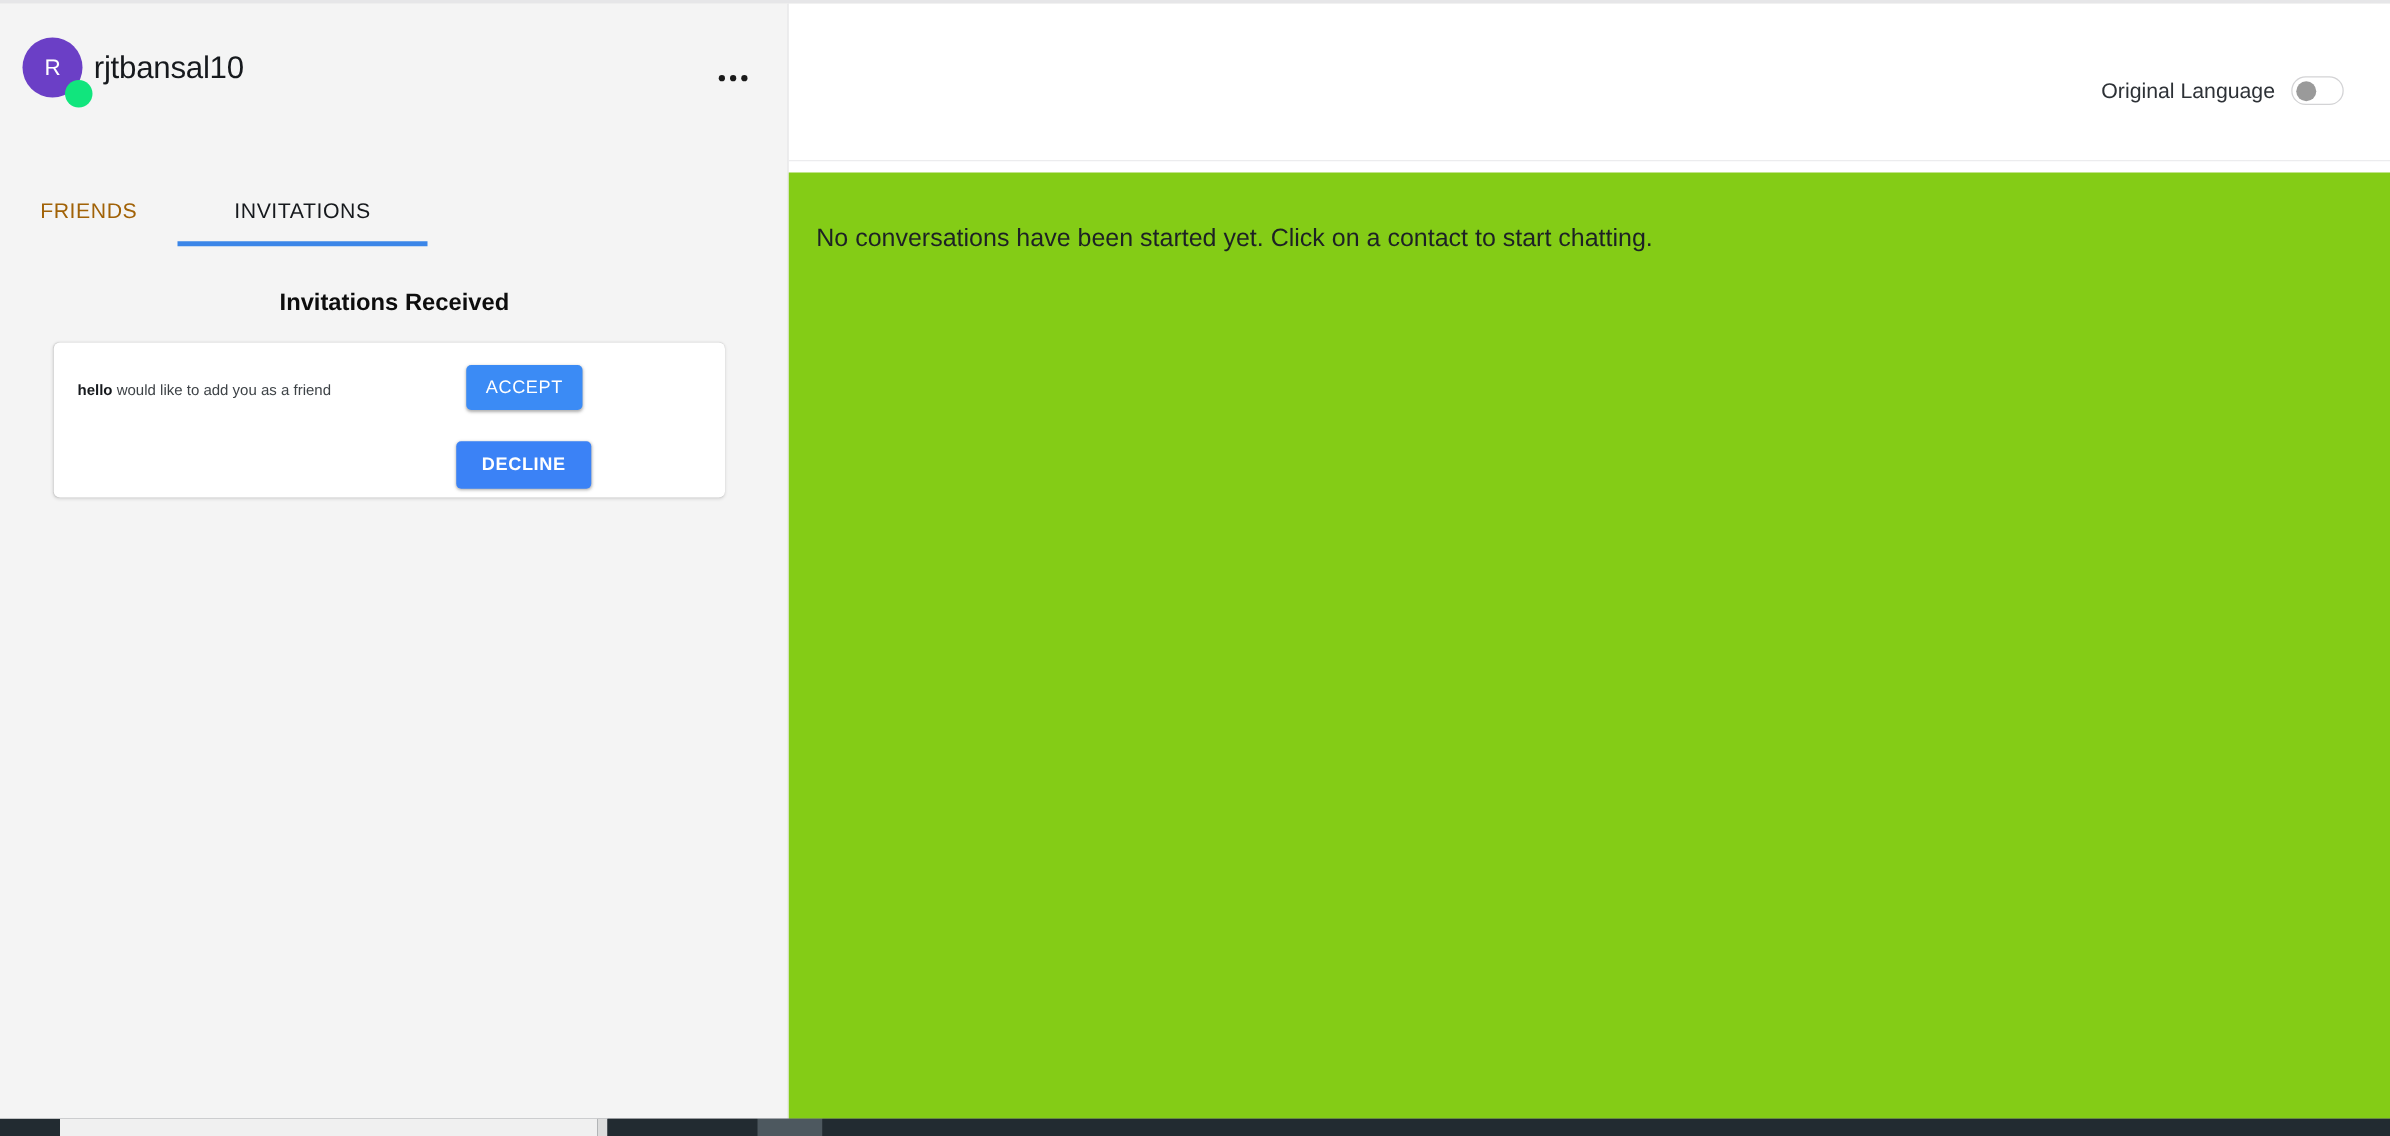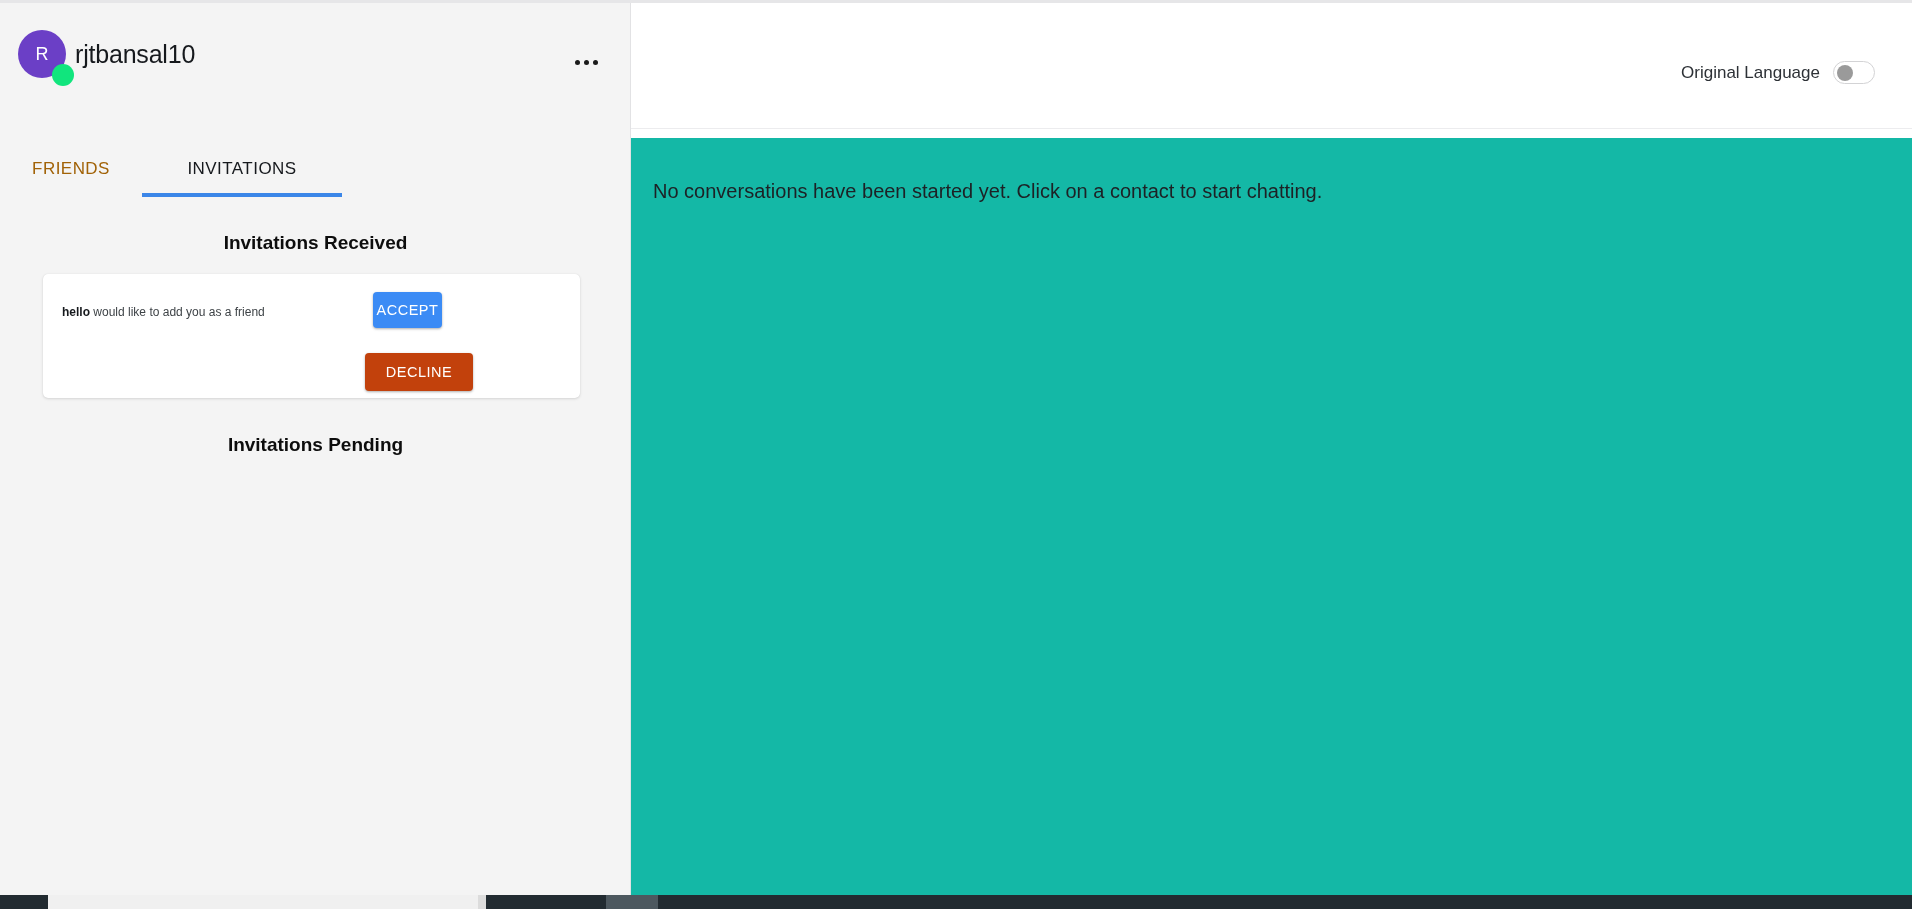--- a/index.html
+++ b/index.html
@@ -228,31 +228,32 @@
     font-size: 14.5px;
     letter-spacing: 0.5px;
     cursor: pointer;
     font-family: "Liberation Sans", sans-serif;
     box-shadow: 0 1px 3px rgba(0,0,0,0.22), 0 1px 2px rgba(0,0,0,0.12);
   }
 
   .btn-accept {
     left: 330px;
     top: 18px;
-    width: 69px;
+    width: 93px;
     height: 36px;
     background: #3b8bf5;
   }
 
   .btn-decline {
     left: 322px;
     top: 79px;
     width: 108px;
     height: 38px;
-    background: #c2410c;
+    background: #3b82f6;
+    font-weight: bold;
   }
 
   
   .main {
     flex: 1 1 auto;
     height: 892px;
     background: #ffffff;
     position: relative;
   }
 
@@ -303,21 +304,21 @@
     top: 42px;
     font-size: 20px;
     color: #1d2125;
     font-family: "Liberation Sans", sans-serif;
   }
 
   .main-body {
     position: absolute;
     top: 135px;
     left: 0; right: 0; bottom: 0;
-    background: #14b8a6;
+    background: #84cc16;
   }
 
   
   .bottom-strip {
     position: absolute;
     left: 0;
     bottom: 0;
     width: 1912px;
     height: 14px;
     background: #222b31;
@@ -370,21 +371,20 @@
       <h3 class="section-title" id="sec-received-title">Invitations Received</h3>
 
       <div class="card card-received">
         <div class="invite-text">
           <b>hello</b><span> would like to add you as a friend</span>
         </div>
         <button class="btn btn-accept">ACCEPT</button>
         <button class="btn btn-decline">DECLINE</button>
       </div>
 
-      <h3 class="section-title" id="sec-pending-title">Invitations Pending</h3>
 
 
     </div>
 
   </aside>
 
   <section class="main">
 
     <div class="main-header">
       <div class="lang-toggle-row">

